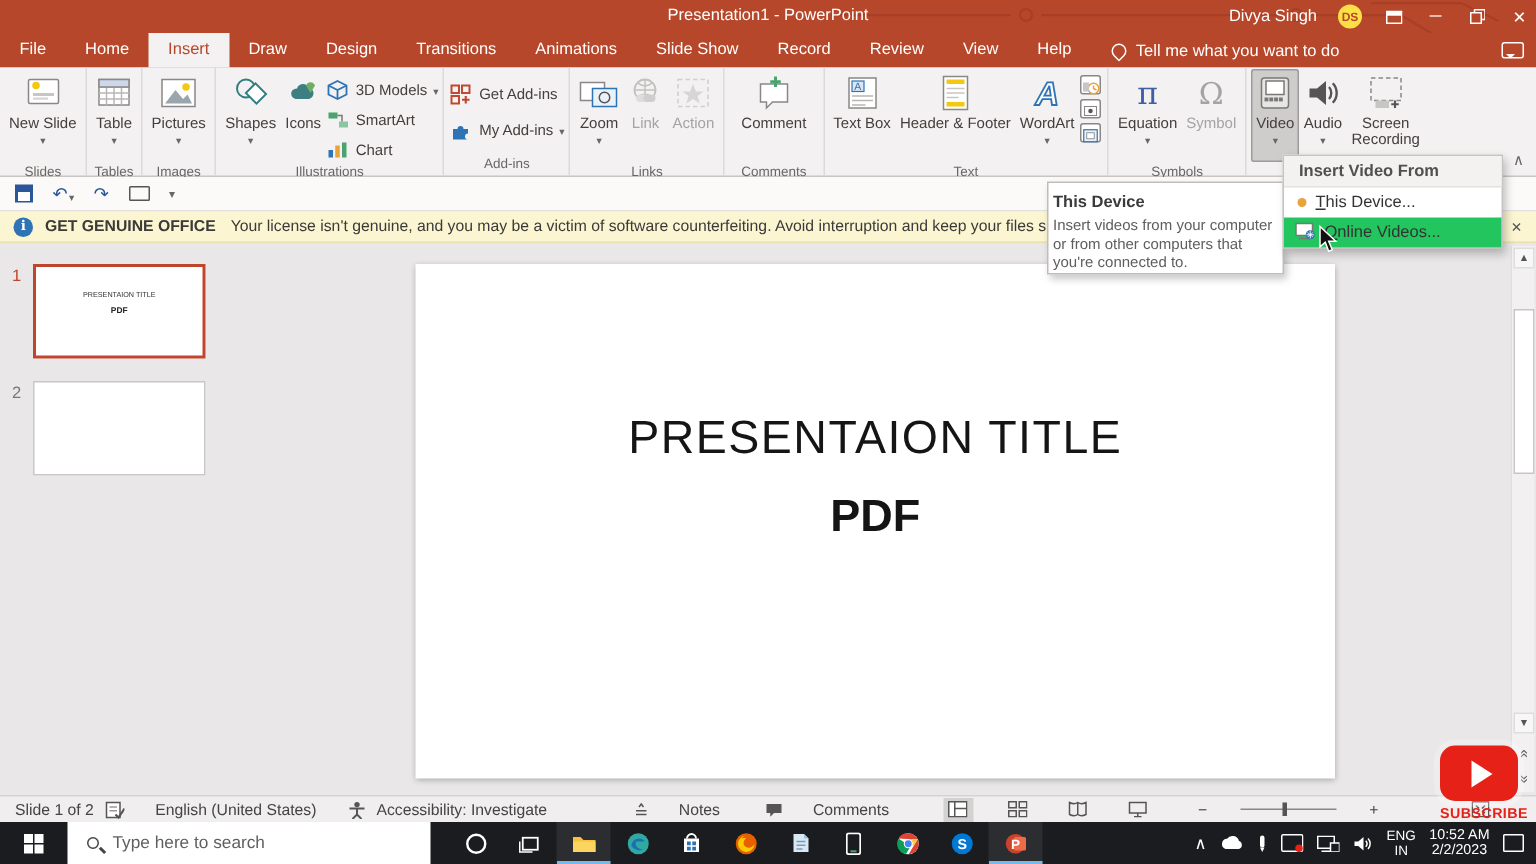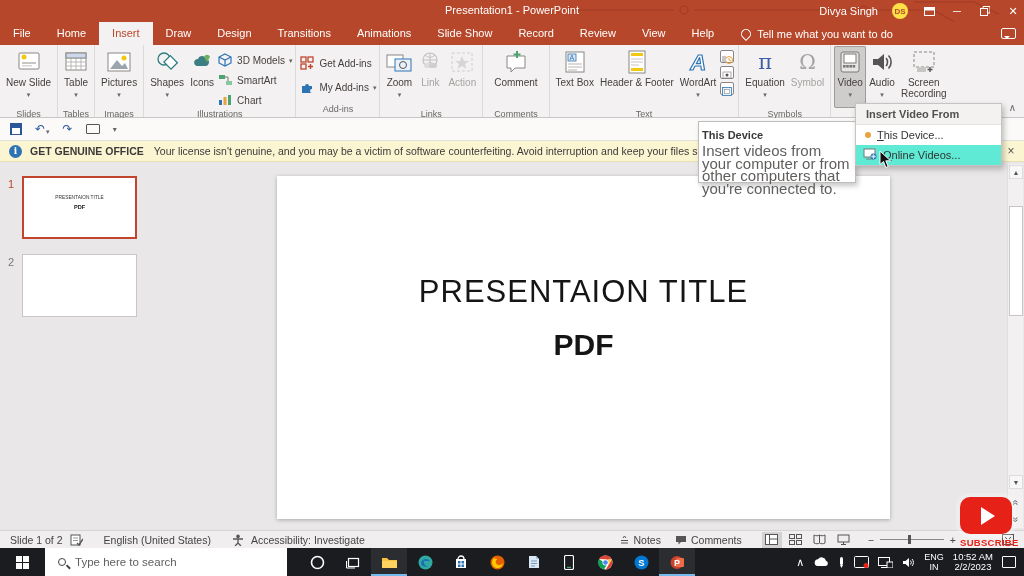--- a/index.html
+++ b/index.html
@@ -69,21 +69,21 @@
   .slide-title { position:absolute; left:0; right:0; top:98px; text-align:center; font-size:31px; letter-spacing:1px; color:#151515; }
   .slide-sub { position:absolute; left:0; right:0; top:152px; text-align:center; font-size:30px; font-weight:bold; color:#151515; }
   .vscroll { position:absolute; right:1px; top:2px; width:16px; height:364px; background:#F2F0F0; border-left:1px solid #E0DEDE; }
   .sc-btn { position:absolute; left:1px; width:14px; height:14px; font-size:7px; color:#555; display:flex; align-items:center; justify-content:center; background:#F8F7F7; border:1px solid #DEDCDC; }
   .sc-thumb { position:absolute; left:1px; top:42px; width:14px; height:110px; background:#fff; border:1px solid #C8C6C4; }
   .dbl { transform:rotate(90deg); font-size:10px; color:#555; letter-spacing:-2px; }
 
   
   .statusbar { position:absolute; left:0; top:530px; width:1024px; height:18px; background:#F0EEEE; border-top:1px solid #D6D4D3; display:flex; align-items:center; font-size:10.5px; color:#444; }
   .statusbar .lft { display:flex; align-items:center; gap:7px; padding-left:10px; }
-  .statusbar .rgt { margin-left:auto; display:flex; align-items:center; gap:4px; padding-right:10px; }
+  .statusbar .rgt { margin-left:auto; display:flex; align-items:center; gap:20px; padding-right:31px; }
   .st-ic { display:flex; align-items:center; }
   .viewic { width:20px; height:16px; display:flex; align-items:center; justify-content:center; }
   .viewic.on { background:#D4D2D1; }
   .zoomline { width:64px; height:1px; background:#8a8886; position:relative; margin:0 2px; }
   .zoomline .knob { position:absolute; left:28px; top:-4px; width:3px; height:9px; background:#555; }
 
   
   .taskbar { position:absolute; left:0; top:548px; width:1024px; height:28px; background:#1B1C1F; display:flex; align-items:center; color:#fff; }
   .startbtn { width:45px; height:28px; display:flex; align-items:center; justify-content:center; }
   .winlogo { width:13px; height:13px; display:grid; grid-template-columns:6px 6px; grid-template-rows:6px 6px; gap:1px; }
@@ -96,26 +96,26 @@
   .tray { margin-left:auto; display:flex; align-items:center; gap:9px; padding-right:8px; font-size:9px; }
   .trayic { color:#fff; font-size:11px; display:flex; align-items:center; }
   .langblk { text-align:center; line-height:10px; }
   .clockblk { text-align:center; line-height:10px; font-size:9.5px; }
   .notific { width:14px; height:12px; border:1.2px solid #fff; border-radius:1px; position:relative; }
 
   
   .vmenu { position:absolute; left:855px; top:103px; width:147px; background:#fff; border:1px solid #C6C4C2; box-shadow:2px 3px 6px rgba(0,0,0,.25); z-index:30; font-size:11px; color:#333; }
   .vmenu-h { background:#F3F2F1; font-weight:bold; color:#50504e; padding:4px 0 4px 10px; border-bottom:1px solid #E5E3E1; }
   .vmi { display:flex; align-items:center; height:20px; gap:6px; padding-left:7px; }
-  .vmi.hl { background:#5eead4;text-align:center; }
+  .vmi.hl { background:#22c55e;text-align:center; }
   .vmi .k { text-decoration:underline; }
   .dot { width:6px; height:6px; border-radius:50%; background:#E8A33D; margin-left:2px; }
   .tooltip { position:absolute; left:698px; top:121px; width:158px; height:62px; background:#fff; border:1px solid #BFBDBB; box-shadow:2px 3px 5px rgba(0,0,0,.22); z-index:25; padding:7px 3px; }
   .tt-title { font-size:11px; font-weight:bold; color:#3b3a39; margin-bottom:4px; }
-  .tt-body { font-size:15px; color:#605E5C; line-height:12.5px; }
+  .tt-body { font-size:10px; color:#605E5C; line-height:12.5px; }
   .cursor { position:absolute; left:878px; top:150px; z-index:40; }
   .ytwrap { position:absolute; left:960px; top:497px; z-index:50; text-align:center; }
   .ytbtn { width:52px; height:37px; background:#E62117; border-radius:10px; display:flex; align-items:center; justify-content:center; box-shadow:0 0 0 4px rgba(255,255,255,.25); }
   .ytbtn .tri { width:0; height:0; border-left:14px solid #fff; border-top:9px solid transparent; border-bottom:9px solid transparent; margin-left:3px; }
   .subtxt { margin-top:3px; color:#E62117; font-weight:bold; font-size:9.5px; letter-spacing:.3px; }
 </style>
 </head>
 <body>
 
 <div id="screen">

